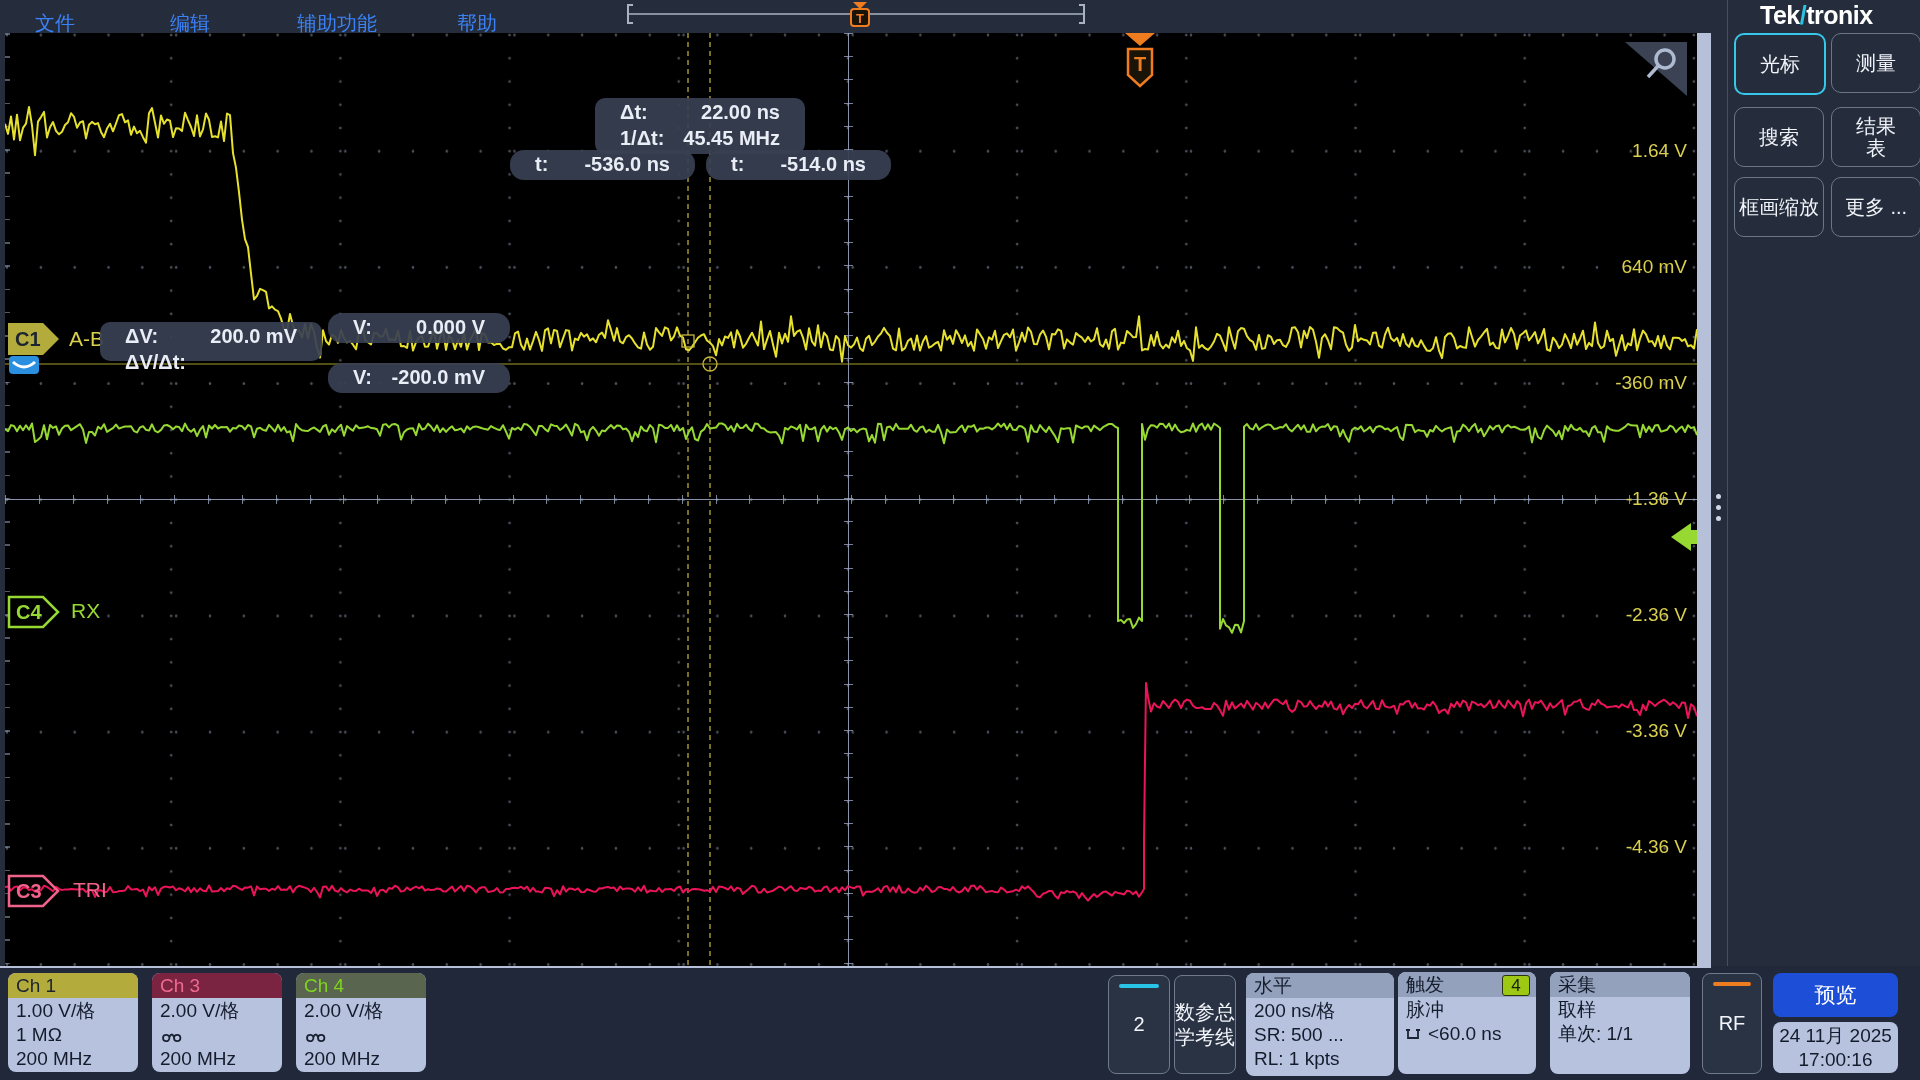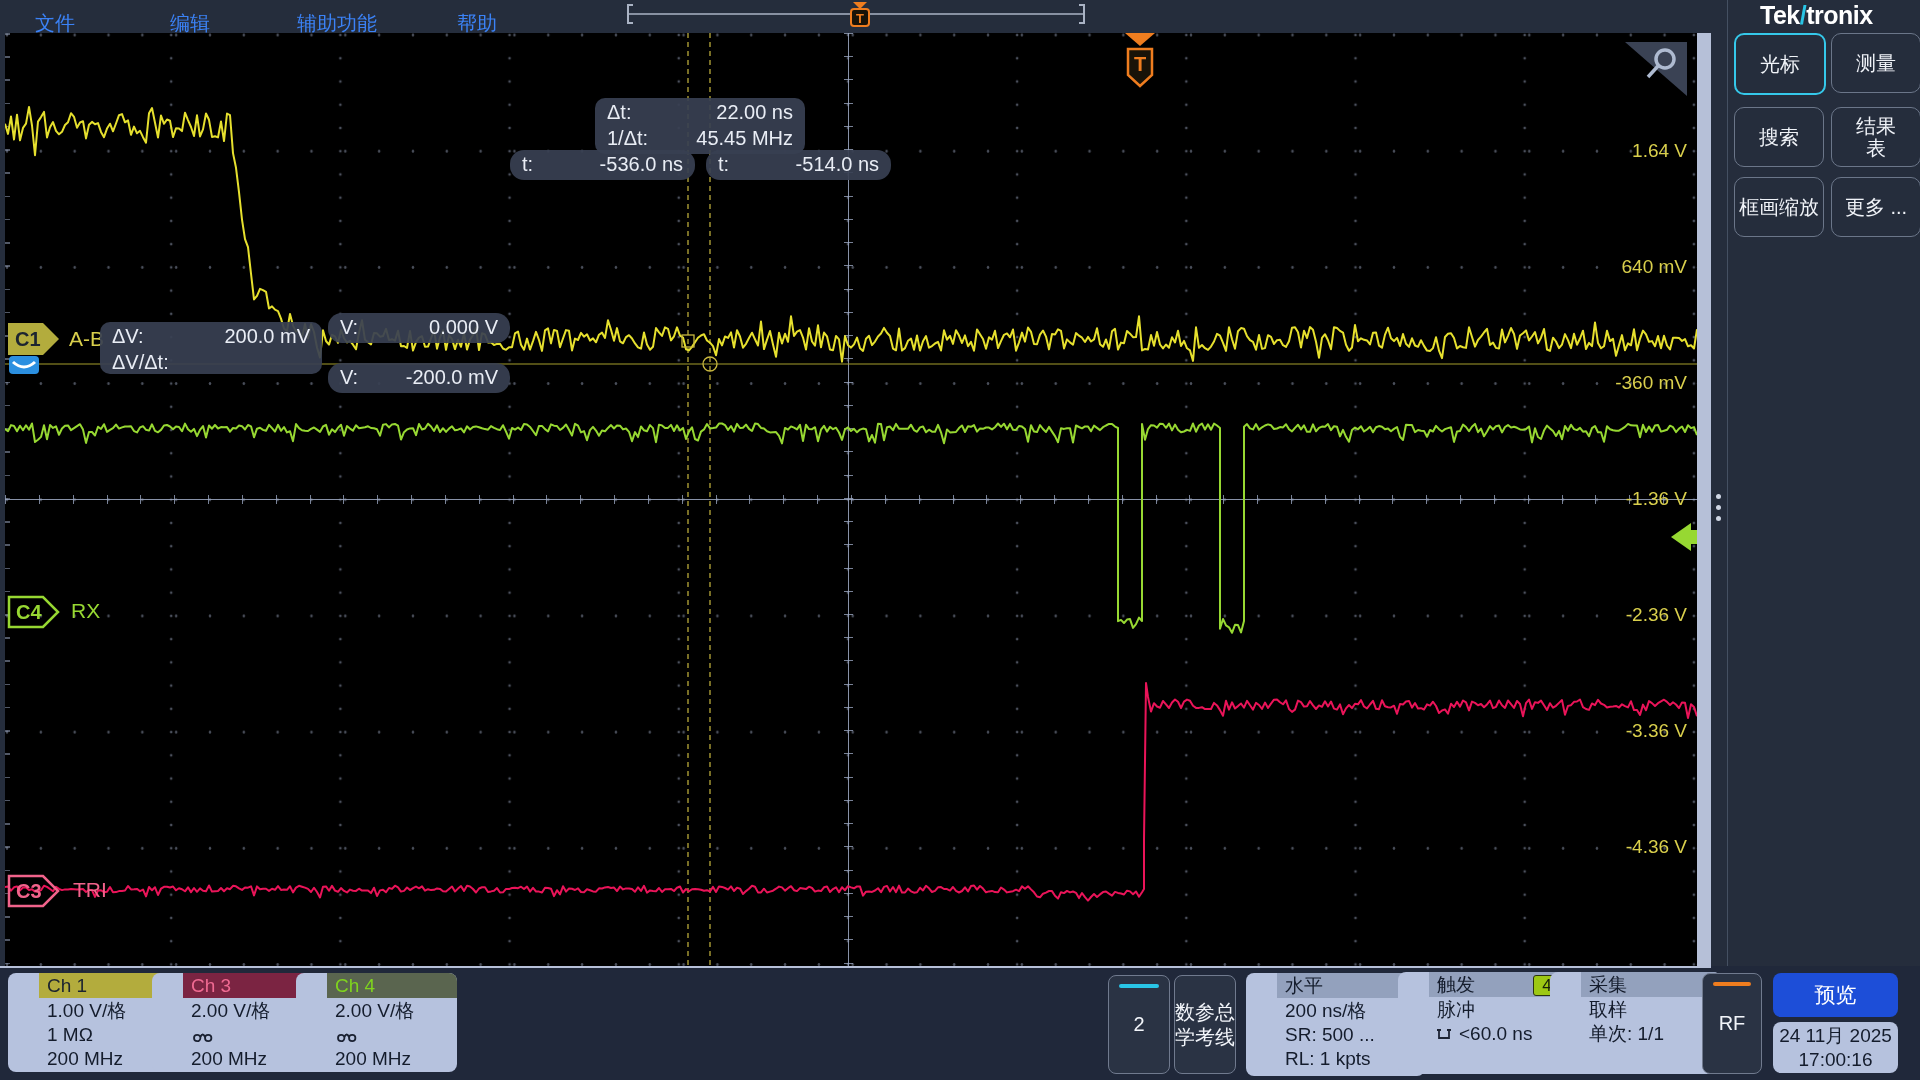--- a/index.html
+++ b/index.html
@@ -21,42 +21,42 @@
   .centerlineV{position:absolute;left:839px;top:0;width:9px;height:100%;
      background:repeating-linear-gradient(180deg,rgba(150,162,188,.8) 0 1px,transparent 1px 23.24px);}
   .centerlineV::after{content:"";position:absolute;top:0;left:4px;height:100%;width:1px;background:rgba(160,172,198,.85);}
   .edgeticks{position:absolute;left:0;top:0;width:5px;height:100%;
      background:repeating-linear-gradient(180deg,rgba(150,162,188,.55) 0 1.5px,transparent 1.5px 23.24px);}
   svg.waves{position:absolute;left:0;top:0;}
   .axislabel{position:absolute;right:10px;width:120px;height:22px;line-height:22px;text-align:right;
      font-size:19px;color:#d9cf4c;}
   
   .readout{position:absolute;background:rgba(56,64,82,.93);border-radius:10px;color:#e9edf5;
-     font-size:20px;padding:1px 12px;box-sizing:border-box;}
+     font-size:20px;padding:1px 25px;box-sizing:border-box;font-weight:bold;}
   .rrow{display:flex;justify-content:space-between;gap:14px;line-height:26px;white-space:nowrap;}
   .rrow .lab{text-align:left;} .rrow .val{text-align:right;}
   
   .chlabel{position:absolute;font-size:21px;}
   
   .zoomcorner{position:absolute;}
   
   .vstrip{position:absolute;left:1697px;top:33px;width:14px;height:933px;background:#b6c0d8;}
   .grip{position:absolute;left:1713px;top:488px;width:10px;height:40px;}
   .grip i{display:block;width:5px;height:5px;border-radius:50%;background:#cfd6e4;margin:6px auto 0;}
   
   .rightpanel{position:absolute;left:1727px;top:0;width:193px;height:966px;background:#252d3c;border-left:1px solid #455062;}
   .logo{position:absolute;left:32px;top:1px;font-size:25px;font-weight:bold;letter-spacing:-0.5px;color:#fff;white-space:nowrap;}
   .logo .kcut{color:#29c5e6;}
   .pbtn{position:absolute;width:88px;height:58px;border:1px solid #6b7689;border-radius:10px;background:transparent;
         color:#f0f3f8;font-size:20px;display:flex;align-items:center;justify-content:center;text-align:center;line-height:22px;cursor:default;}
   .pbtn.active{border:2px solid #35c8ea;}
   
   .bottombar{position:absolute;left:0;top:966px;width:1920px;height:114px;background:#20283a;}
   .bbline{position:absolute;left:0;top:0;width:1711px;height:2px;background:#b6c0d8;}
-  .badge{position:absolute;border-radius:8px;overflow:hidden;background:#b6c2de;color:#141c2c;padding-left:31px;}
+  .badge{position:absolute;border-radius:8px;overflow:hidden;background:#b6c2de;color:#141c2c;}
   .badge .hd{height:25px;line-height:25px;padding:0 8px;font-size:19px;position:relative;}
   .badge .bd{padding:1px 8px;font-size:19px;line-height:24px;}
   .hd-olive{background:#b3ac3d;color:#1c2430;}
   .hd-maroon{background:#7b2442;color:#ef6a92;}
   .hd-green{background:#5a654f;color:#7fd41e;}
   .hd-steel{background:#93a1bd;color:#141c2c;}
   .darkbtn{position:absolute;background:#2a3344;border:1px solid #707a8e;border-radius:8px;color:#f2f5fa;
            display:flex;flex-direction:row;align-items:center;justify-content:center;font-size:20px;line-height:25px;cursor:default;}
   .topbar-cyan{position:absolute;left:10px;right:10px;top:8px;height:4px;background:#29c5e6;border-radius:2px;}
   .topbar-orange{position:absolute;left:10px;right:10px;top:8px;height:4px;background:#ef7d1f;border-radius:2px;}
@@ -159,21 +159,21 @@
           <span class="lab">t:</span>
           <span class="val">-536.0 ns</span>
         </div>
     </div>
     <div class="readout" style="left:701px;top:117px;width:185px;height:30px;border-radius:14px">
       <div class="rrow" style="line-height:27px">
           <span class="lab">t:</span>
           <span class="val">-514.0 ns</span>
         </div>
     </div>
-    <div class="readout" style="left:95px;top:289px;width:222px;height:52px">
+    <div class="readout" style="left:95px;top:289px;width:222px;height:39px">
       <div class="rrow">
           <span class="lab">ΔV:</span>
           <span class="val">200.0 mV</span>
         </div>
       <div class="rrow">
           <span class="lab">ΔV/Δt:</span>
           <span class="val"></span>
         </div>
     </div>
     <div class="readout" style="left:323px;top:280px;width:182px;height:30px;border-radius:14px">

